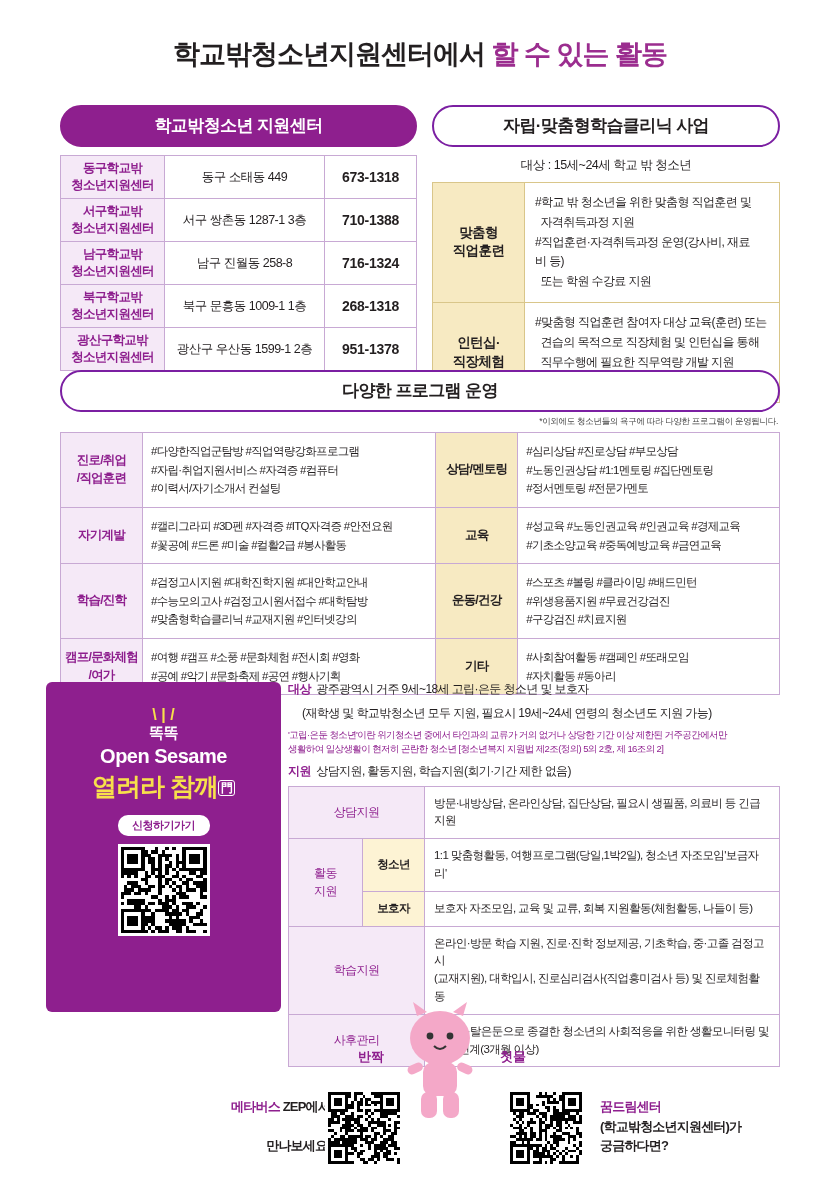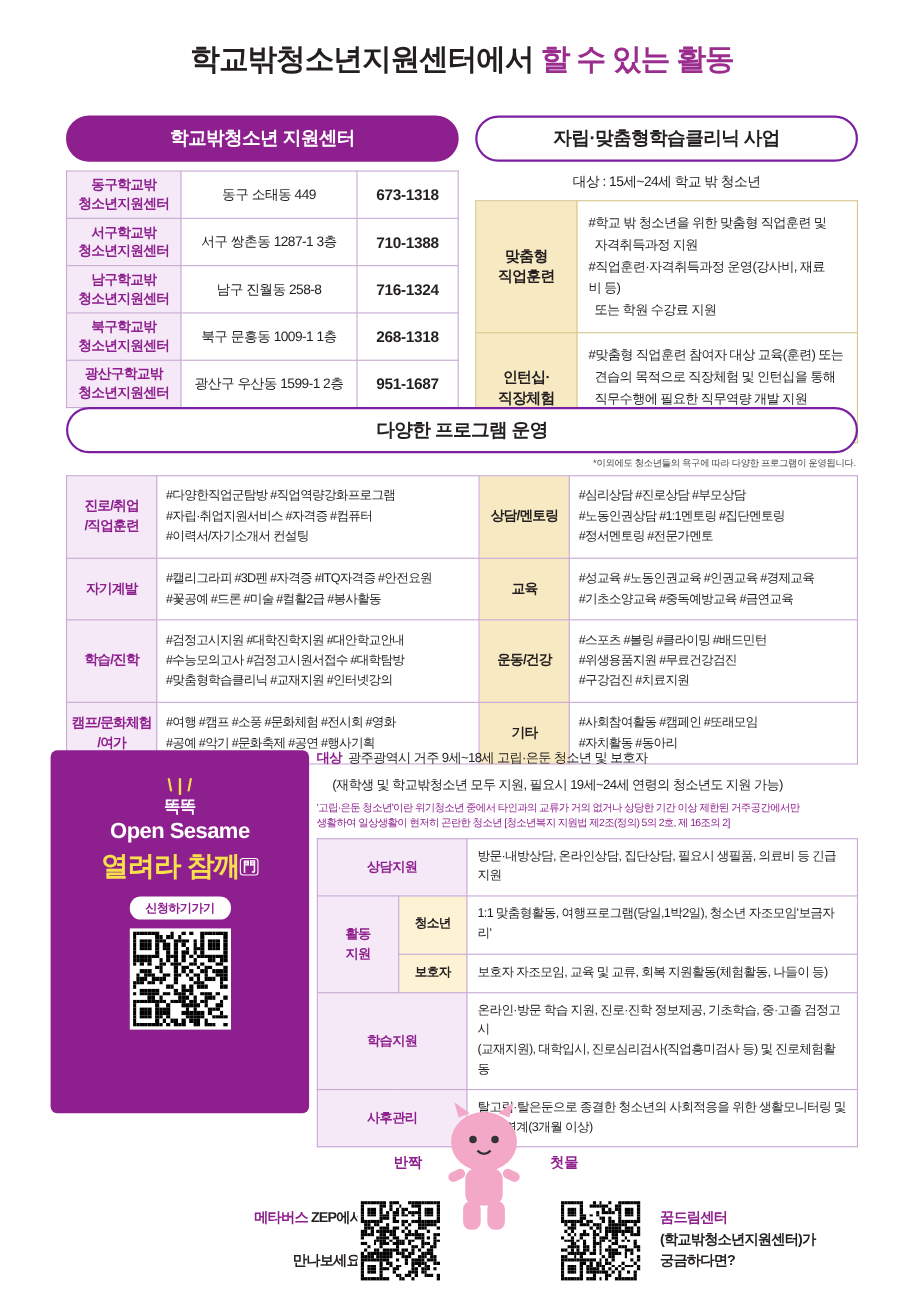--- a/index.html
+++ b/index.html
@@ -99,21 +99,21 @@
   .contact b { color:#f7e04b; }
 
   
   .info { position:absolute; left:288px; top:680px; width:492px; font-size:12px; letter-spacing:-0.6px;}
   .info .row { margin-bottom:6px; line-height:1.5; }
   .info .tag { color:#8e1f8e; font-weight:bold; }
   .info .small-quote { color:#8e1f8e; font-size:9.5px; line-height:1.45; display:block; }
   .info .indent { display:block; padding-left:14px; }
 
   .sup td { border:1px solid #c8a9d4; vertical-align:middle; font-size:11.5px; line-height:1.55; letter-spacing:-0.6px;}
-  .sup td.lbl { width:74px; background:#f5e9f7; color:#8e1f8e; font-weight:bold; text-align:center; font-size:12px;}
+  .sup td.lbl { width:74px; background:#f5e9f7; color:#8e1f8e; font-weight:normal; text-align:center; font-size:12px;}
   .sup td.lbl2 { width:62px; background:#fdf3d4; color:#231f20; font-weight:bold; text-align:center; font-size:11.5px;}
   .sup td.desc { padding:8px 9px; }
 
   
   .footer { position:absolute; left:0; top:1075px; width:840px; height:113px; }
   .f-left { position:absolute; left:170px; top:22px; width:160px; text-align:right;
             font-size:13px; font-weight:bold; line-height:1.5; letter-spacing:-0.8px; }
   .f-left .hl { color:#8e1f8e; }
   .f-qr1 { position:absolute; left:325px; top:14px; width:78px; height:78px; }
   .f-qr2 { position:absolute; left:507px; top:14px; width:78px; height:78px; }
@@ -159,21 +159,21 @@
             <td class="tel">716-1324</td>
           </tr>
           <tr>
             <td class="name">북구학교밖<br>청소년지원센터</td>
             <td class="addr">북구 문흥동 1009-1 1층</td>
             <td class="tel">268-1318</td>
           </tr>
           <tr>
             <td class="name">광산구학교밖<br>청소년지원센터</td>
             <td class="addr">광산구 우산동 1599-1 2층</td>
-            <td class="tel">951-1687</td>
+            <td class="tel">951-1378</td>
           </tr>
         </tbody>
     </table>
   </div>
 
   <div class="right-col">
     <div class="pill outline">자립·맞춤형학습클리닉 사업</div>
     <div class="target-line">대상 : 15세~24세 학교 밖 청소년</div>
     <table class="jarip">
       <tbody id="jarip-body">
@@ -864,20 +864,21 @@
 
   <div class="info">
     <div id="info-rows">
         <div class="row"><span class="tag">대상</span>&nbsp;&nbsp;<span>광주광역시 거주 9세~18세 고립·은둔 청소년 및 보호자</span></div>
         <div class="row">
           <span class="indent">(재학생 및 학교밖청소년 모두 지원, 필요시 19세~24세 연령의 청소년도 지원 가능)</span>
         </div>
         <div class="row">
           <span class="small-quote">'고립·은둔&nbsp;청소년'이란&nbsp;위기청소년&nbsp;중에서&nbsp;타인과의&nbsp;교류가&nbsp;거의&nbsp;없거나&nbsp;상당한&nbsp;기간&nbsp;이상&nbsp;제한된&nbsp;거주공간에서만<br>생활하여&nbsp;일상생활이&nbsp;현저히&nbsp;곤란한&nbsp;청소년&nbsp;[청소년복지&nbsp;지원법&nbsp;제2조(정의)&nbsp;5의&nbsp;2호,&nbsp;제&nbsp;16조의&nbsp;2]</span>
         </div>
+        <div class="row"><span class="tag">지원</span>&nbsp;&nbsp;<span>상담지원, 활동지원, 학습지원(회기·기간 제한 없음)</span></div>
       </div>
     <table class="sup" style="margin-top:6px;">
       <tbody id="sup-body">
           <tr>
             <td class="lbl" colspan="2">상담지원</td>
             <td class="desc">방문·내방상담,&nbsp;온라인상담,&nbsp;집단상담,&nbsp;필요시&nbsp;생필품,&nbsp;의료비&nbsp;등&nbsp;긴급지원</td>
           </tr>
           <tr>
             <td class="lbl" rowspan="2">활동<br>지원</td>
             <td class="lbl2">청소년</td>

